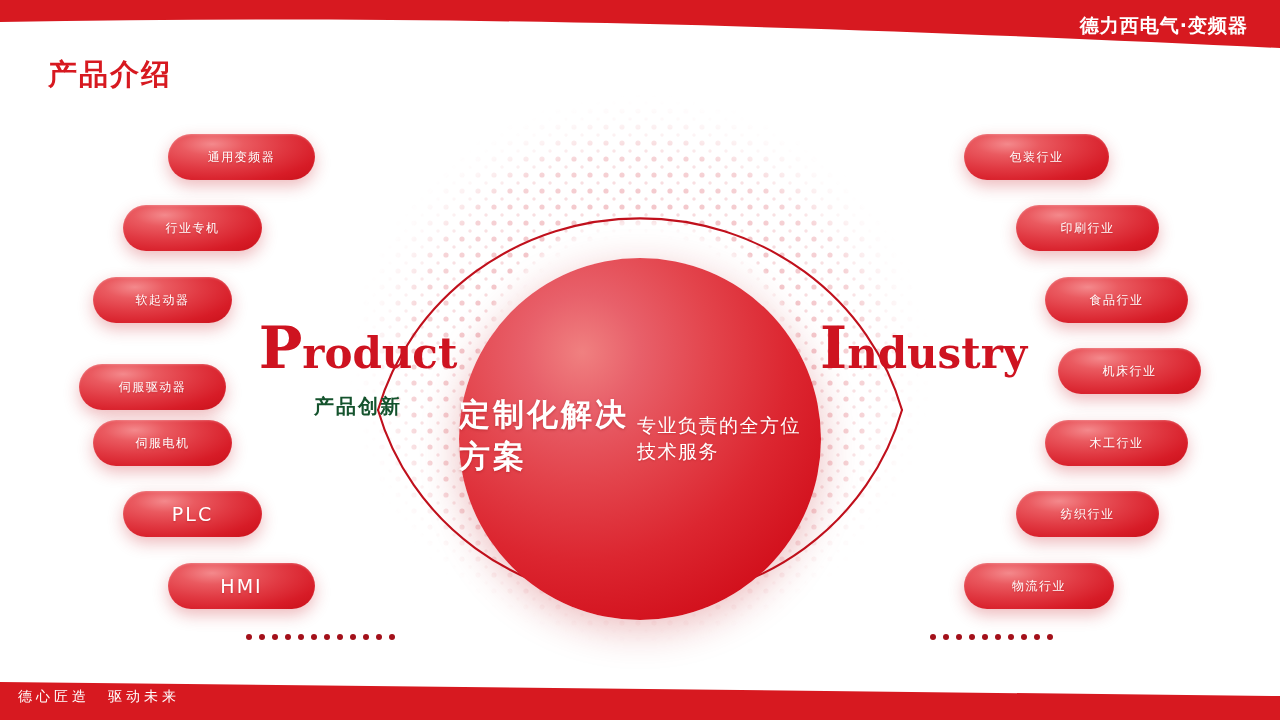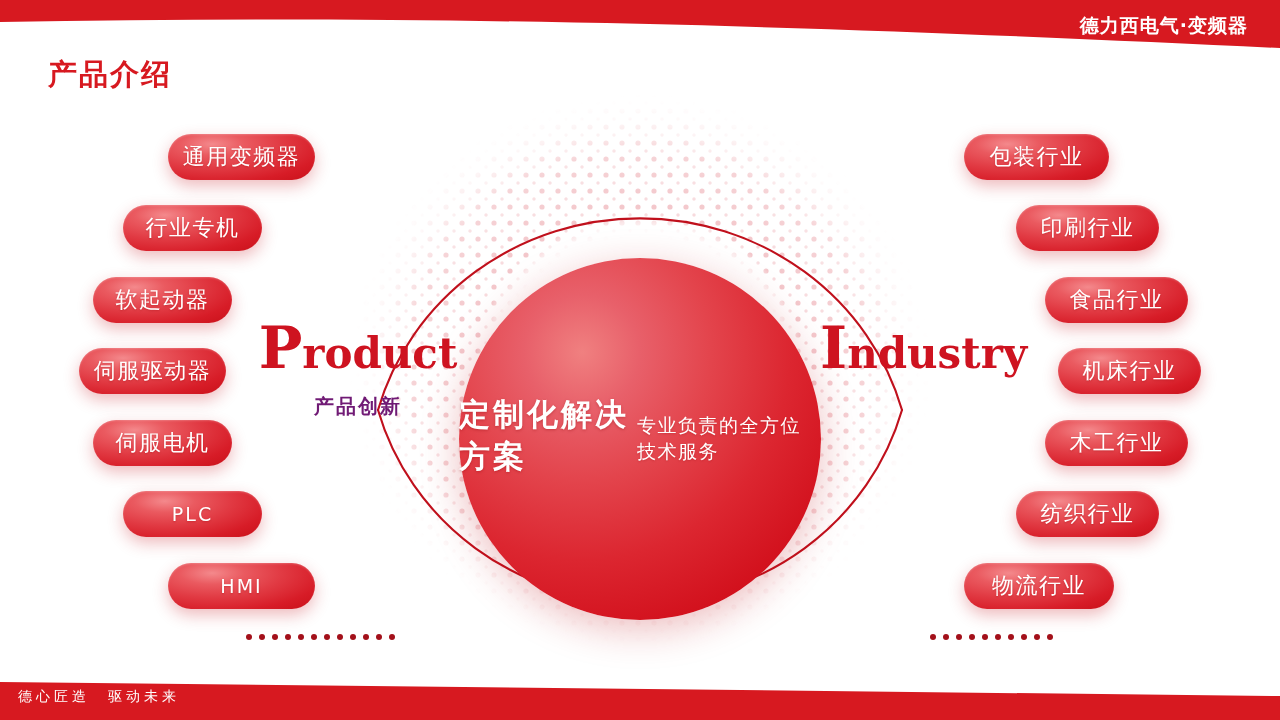--- a/index.html
+++ b/index.html
@@ -59,31 +59,31 @@
   .side-heading { position:absolute; z-index:4; text-align:center; }
   #product-heading { left:258px; top:318px; width:200px; }
   #industry-heading { left:820px; top:318px; width:200px; }
   .heading-en {
     color:#CE1320; font-weight:bold; font-size:42px; line-height:1.05;
     font-family:"DejaVu Serif","Liberation Serif",serif;
     white-space:nowrap;
   }
   .heading-en .cap { font-size:58px; }
   .heading-cn {
-    color:#701a75; font-weight:bold; font-size:20px; letter-spacing:2px;
+    color:#14532d; font-weight:bold; font-size:20px; letter-spacing:2px;
     margin-top:14px;
     font-family:"DejaVu Sans","Liberation Sans",sans-serif;
   }
 
   
   .pill {
     position:absolute; height:46px; z-index:4;
     border-radius:23px;
     display:flex; align-items:center; justify-content:center;
-    color:#ffffff; font-size:22px; letter-spacing:1.5px;
+    color:#ffffff; font-size:12px; letter-spacing:1.5px;
     font-family:"DejaVu Sans","Liberation Sans",sans-serif;
     background:
       radial-gradient(ellipse at 30% 22%, #F4898C 0%, #EA5A60 22%, #E13A43 48%, #D71C27 76%, #C91019 100%);
     box-shadow:0 6px 16px rgba(200,25,35,0.30), inset 0 1px 2px rgba(255,255,255,0.22);
     text-shadow:0 1px 2px rgba(150,0,10,0.30);
     white-space:nowrap;
   }
   .pill.latin { letter-spacing:2px; font-size:19px; }
 
   
@@ -156,21 +156,21 @@
 <div id="left-pills">
     <div class="pill" style="left: 168px; top: 134px; width: 147px;">
       <span>通用变频器</span>
     </div>
     <div class="pill" style="left: 123px; top: 205px; width: 139px;">
       <span>行业专机</span>
     </div>
     <div class="pill" style="left: 93px; top: 277px; width: 139px;">
       <span>软起动器</span>
     </div>
-    <div class="pill" style="left: 79px; top: 348px; width: 147px;">
+    <div class="pill" style="left: 79px; top: 364px; width: 147px;">
       <span>伺服驱动器</span>
     </div>
     <div class="pill" style="left: 93px; top: 420px; width: 139px;">
       <span>伺服电机</span>
     </div>
     <div class="pill latin" style="left: 123px; top: 491px; width: 139px;">
       <span>PLC</span>
     </div>
     <div class="pill latin" style="left: 168px; top: 563px; width: 147px;">
       <span>HMI</span>

